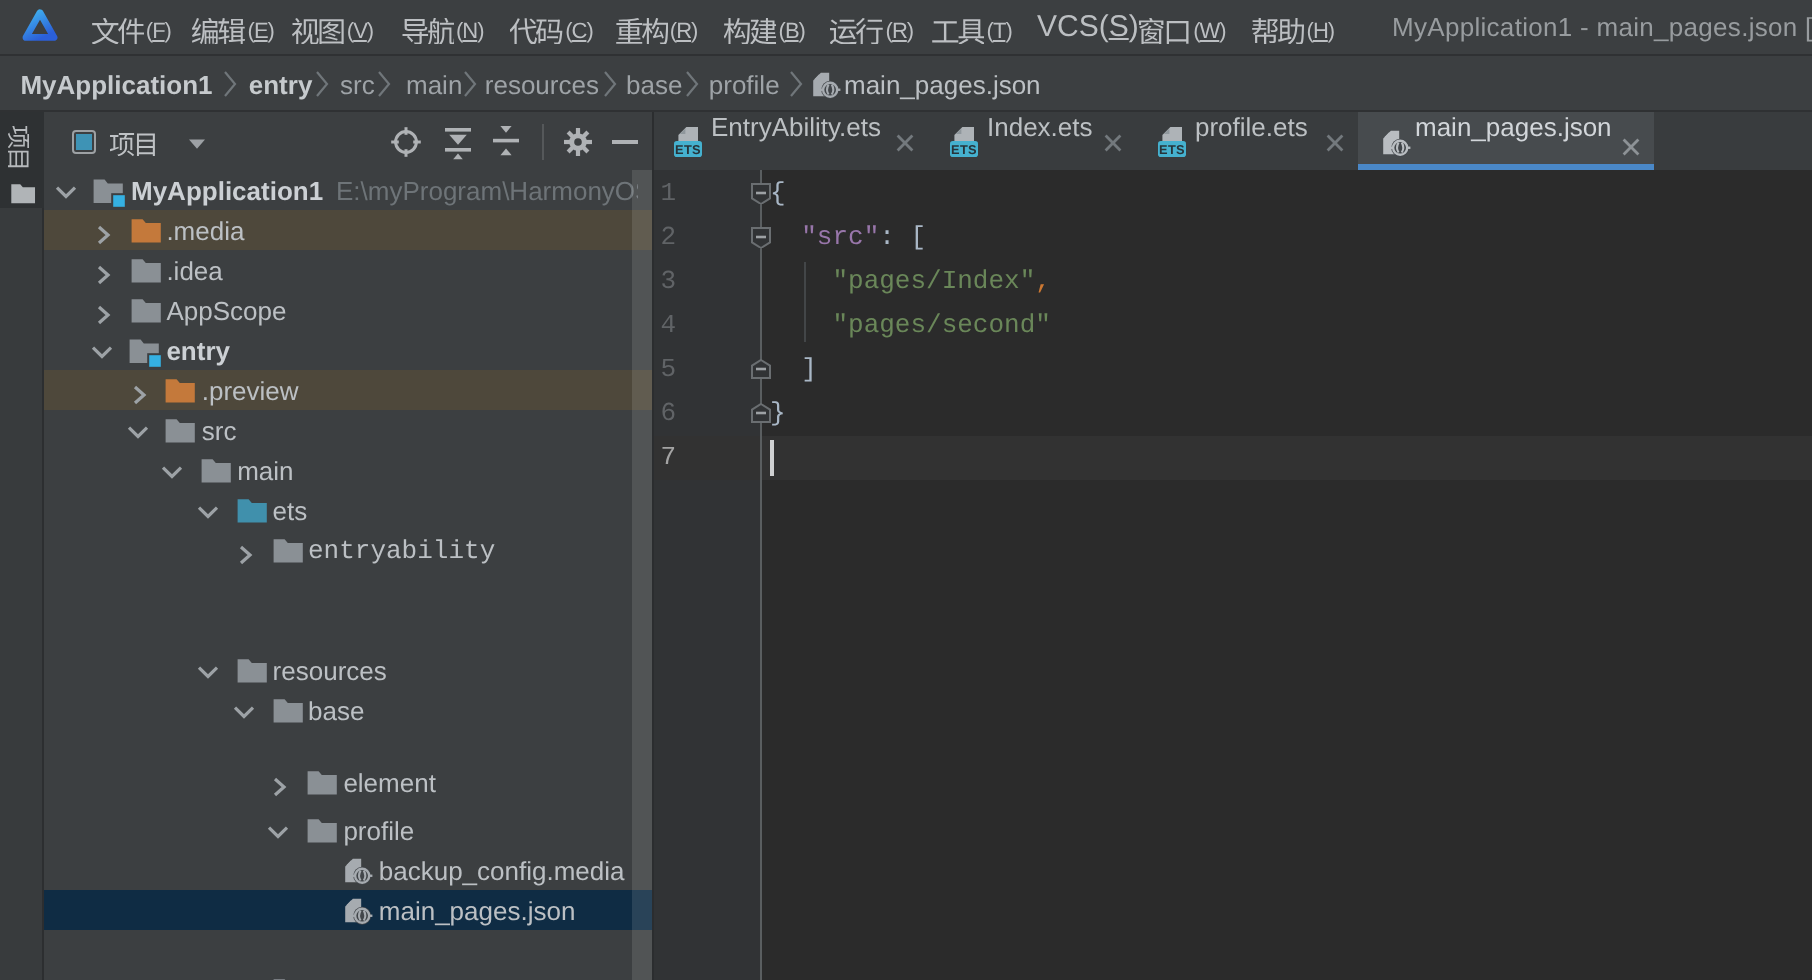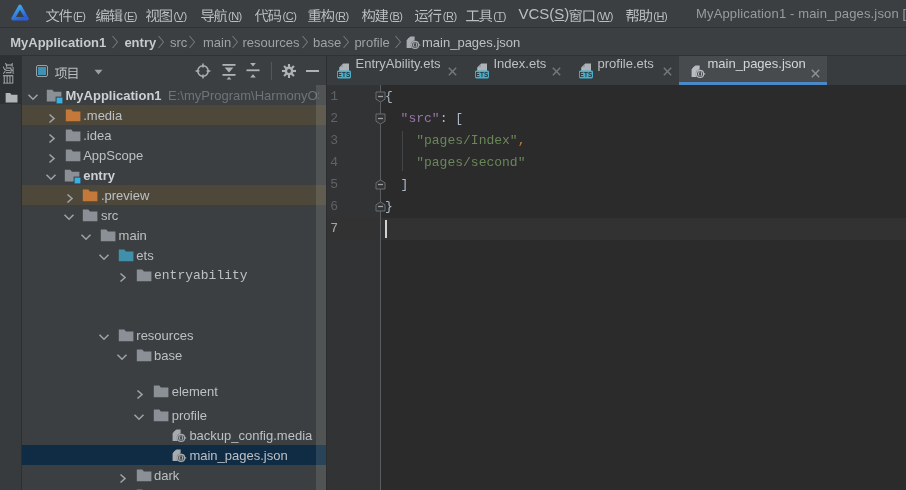--- a/index.html
+++ b/index.html
@@ -512,29 +512,20 @@
           <path fill="#A6ABB0" d="M6.8 3 H12 V17.6 H2 V7.8 Z"></path>
           <path fill="#A6ABB0" d="M5.9 3.8 V7 H2.7 Z"></path>
           <circle cx="12.6" cy="13.6" r="5.6" fill="#42464a"></circle>
           <circle cx="12.6" cy="13.6" r="4.4" fill="none" stroke="#A6ABB0" stroke-width="1.5"></circle>
           <path fill="none" stroke="#A6ABB0" stroke-width="1.3" d="M11.6 10.4 q-1.9 3.1 0 6.2 M13.6 10.4 q1.9 3.1 0 6.2"></path>
           <line x1="6.2" y1="13.6" x2="8" y2="13.6" stroke="#A6ABB0" stroke-width="1.5"></line>
           <line x1="17.2" y1="13.6" x2="19" y2="13.6" stroke="#A6ABB0" stroke-width="1.5"></line>
         </svg></div>
 <div class="lbl" style="left:167.39999999999998px;">main_pages.json</div>
 </div>
-<div class="row" style="top:465px;">
-<div class="abs" style="left:94.6px;top:4.5px"><svg width="11" height="11" viewBox="0 0 11 11">
-          <path fill="none" stroke="#9da2a6" stroke-width="1.6" d="M3.5 1.5 L8 5.5 L3.5 9.5"></path>
-        </svg></div>
-<div class="abs" style="left:113.5px;top:2px"><svg width="16" height="16" viewBox="0 0 16 16">
-          <path fill="#8A9095" d="M0.8 2.6 h5.5 l1.6 1.9 H15.4 v9.8 H0.8 Z"></path>
-        </svg></div>
-<div class="lbl" style="left:132.0px;">dark</div>
-</div>
 <div class="row" style="top:485px;">
 <div class="abs" style="left:113.5px;top:2px"><svg width="16" height="16" viewBox="0 0 16 16">
           <path fill="#8A9095" d="M0.8 2.6 h5.5 l1.6 1.9 H15.4 v9.8 H0.8 Z"></path>
         </svg></div>
 </div>
 <div class="abs" style="left:316px;top:85px;width:10px;height:405px;background:rgba(255,255,255,0.11)"></div>
 <div class="abs" style="left:326px;top:56px;width:1px;height:434px;background:#2b2d2f"></div>
 <div class="editor">
 <div class="gutter"></div>
 <div class="abs" style="left:0;top:132.5px;width:579px;height:22px;background:#323232"></div>

